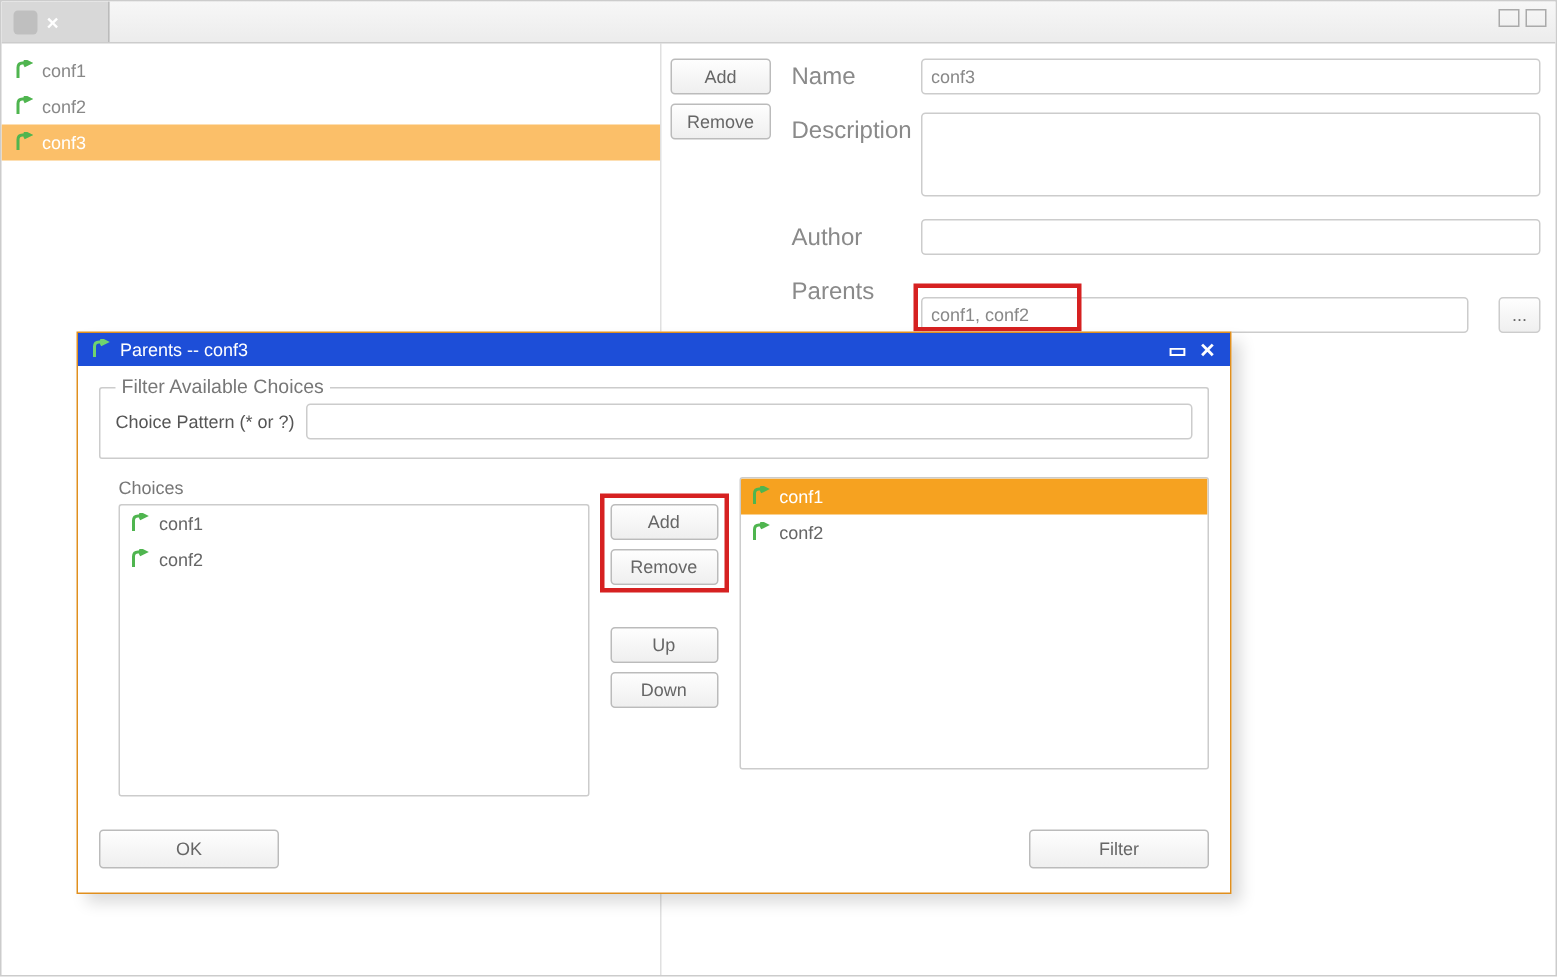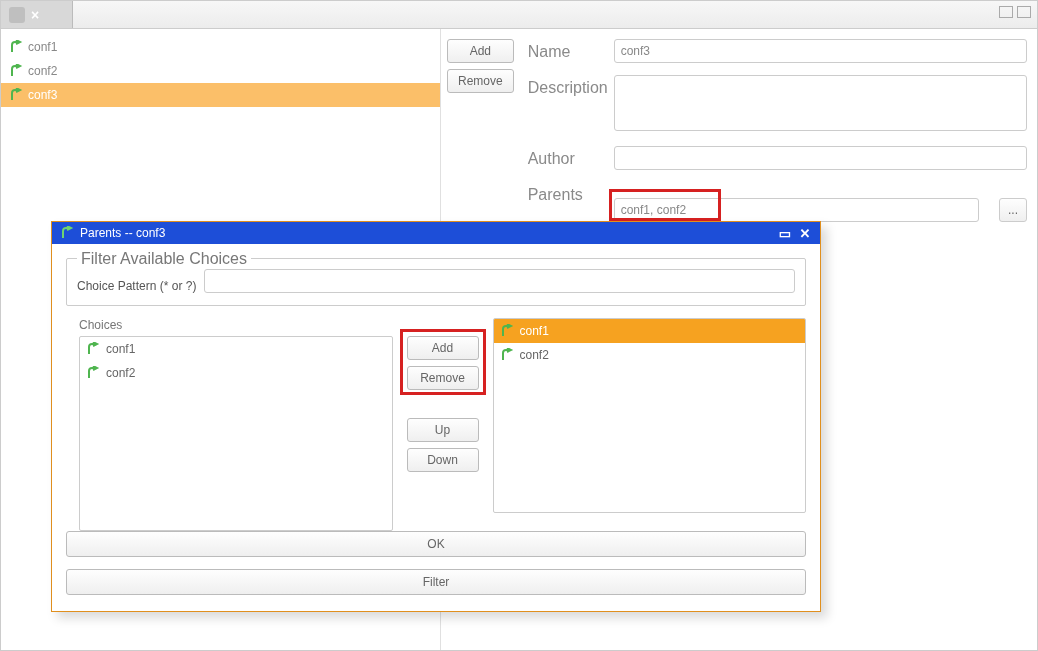--- a/index.html
+++ b/index.html
@@ -221,25 +221,25 @@
       margin-bottom: 12px;
       position: relative;
     }
     .fieldset .legend {
       position: absolute;
       top: -9px;
       left: 10px;
       background: #fff;
       padding: 0 4px;
       color: #777;
-      font-size: 16px;
+      font-size: 13px;
     }
     .filter-row {
       display: flex;
-      align-items: flex-end;
+      align-items: center;
       gap: 8px;
     }
     .filter-row .text-input { flex: 1; }
 
     .picker {
       display: flex;
       gap: 14px;
       align-items: flex-start;
       padding-left: 13px;
     }
@@ -279,21 +279,21 @@
       left: -7px;
       top: 11px;
       width: 86px;
       height: 66px;
     }
 
     .dialog-footer {
       display: flex;
       justify-content: space-between;
       gap: 12px;
-      flex-direction: column;
+      margin-top: 22px;
     }
     .dialog-footer .btn { min-width: 120px; padding: 5px 10px; }
   </style>
 </head>
 <body>
 
 <div class="tabbar">
   <div class="tab">
     <span class="icon"></span>
     <span class="close">×</span>

